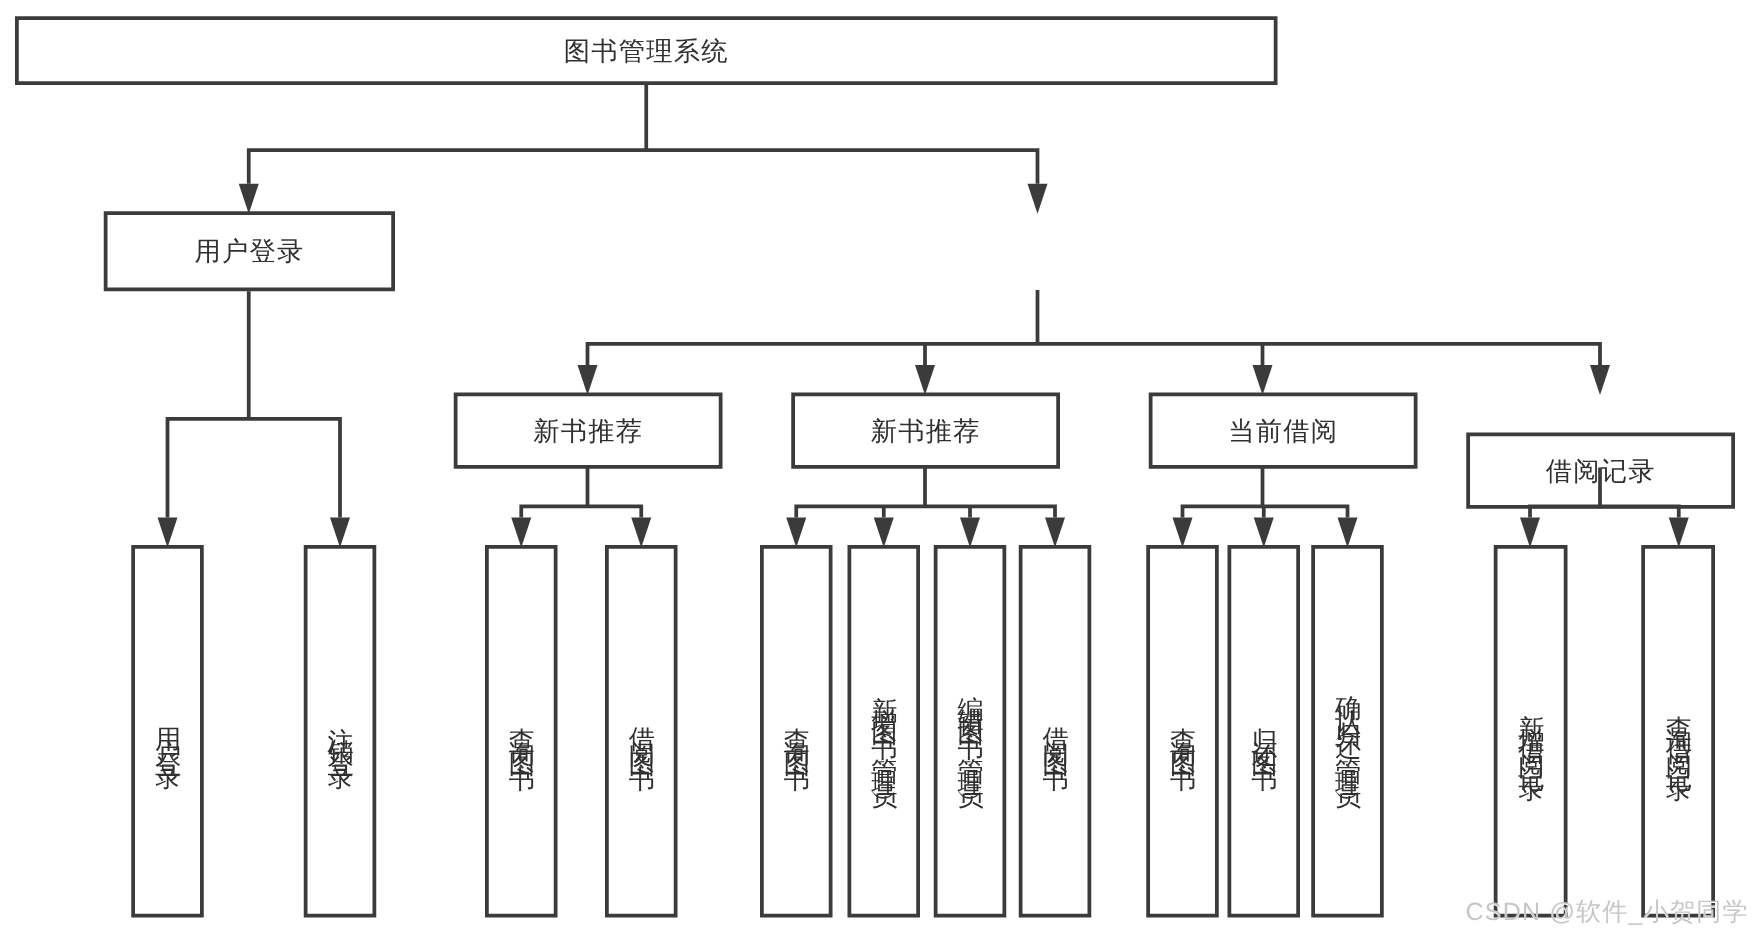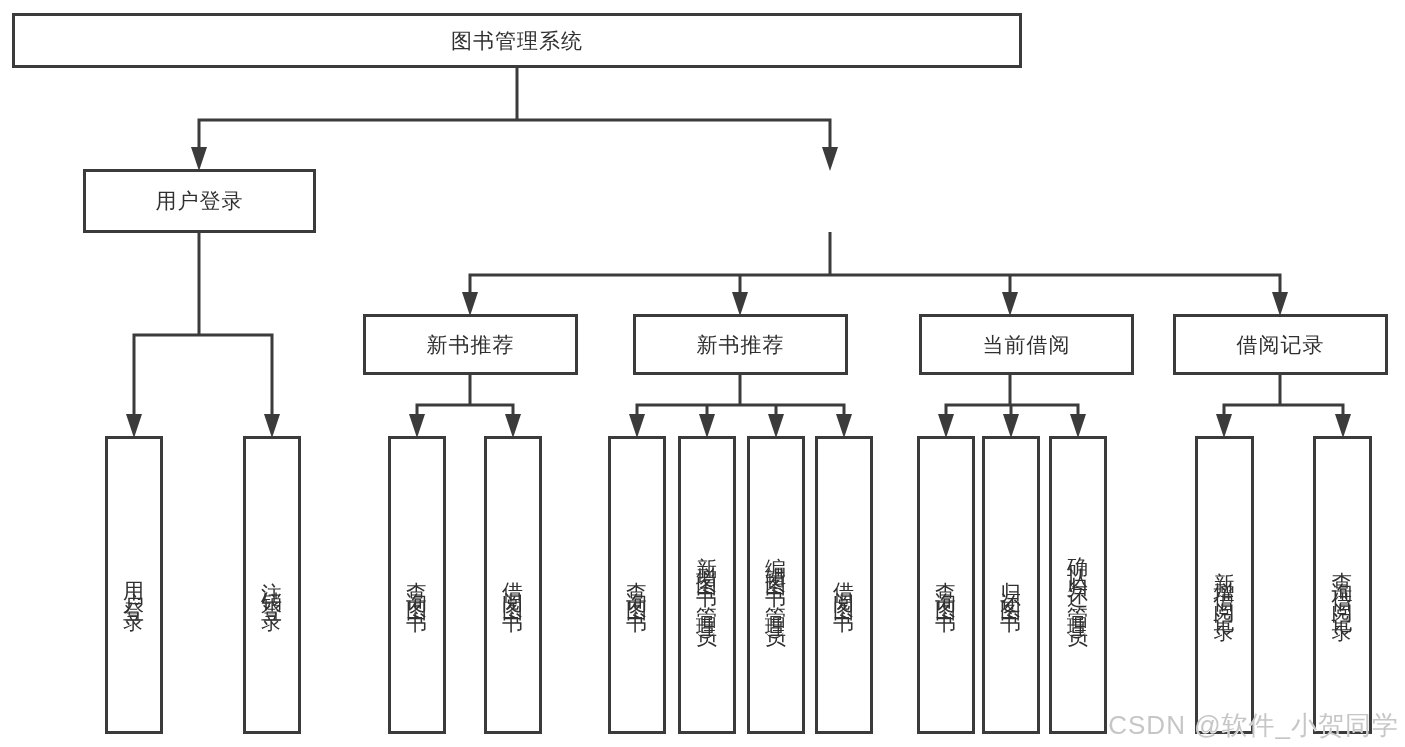--- a/index.html
+++ b/index.html
@@ -40,40 +40,40 @@
   
   .n-root{left:12px;top:13px;width:1010px;height:55px;}
   
   .n-l2a{left:83px;top:169px;width:233px;height:64px;}
   .n-l2b{left:712px;top:169px;width:236px;height:64px;}
   
   .l3{top:314px;height:61px;width:215px;text-align:right;}
   .n-l3a{left:363px;}
   .n-l3b{left:633px;}
   .n-l3c{left:903px;margin-left:16px;}
-  .n-l3d{left:1173px;}
+  .n-l3d{left:1173px;margin-top:32px;}
   
   .leaf{top:436px;height:298px;width:58px;}
   .n-f01{left:105px;}
   .n-f02{left:243px;}
   .n-f03{left:388px;}
   .n-f04{left:484px;}
   .n-f05{left:608px;}
   .n-f06{left:678px;}
   .n-f07{left:747px;}
   .n-f08{left:815px;}
   .n-f09{left:917px;}
   .n-f10{left:982px;}
   .n-f11{left:1049px;}
   .n-f12{left:1195px;width:59px;}
   .n-f13{left:1313px;width:59px;}
   .watermark{
     position:absolute;
     right:6px;bottom:4px;
-    font-size:26px;
+    font-size:20px;
     color:#c6c6c6;
     letter-spacing:1px;
     z-index:6;
     text-shadow:0 1px 0 #ffffff;
   }
 </style>
 </head>
 <body>
 
 <div class="canvas">

